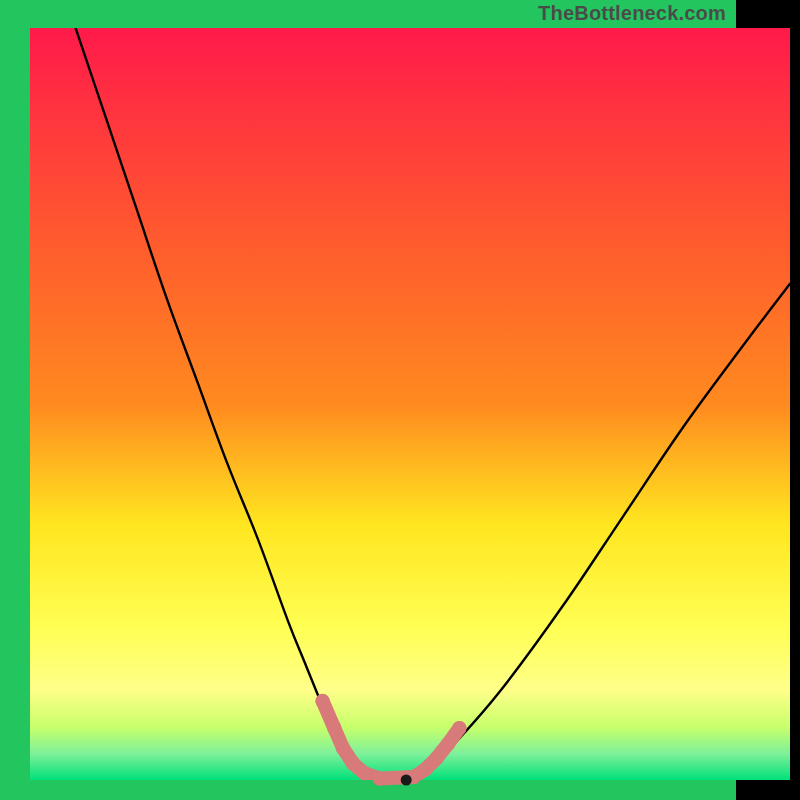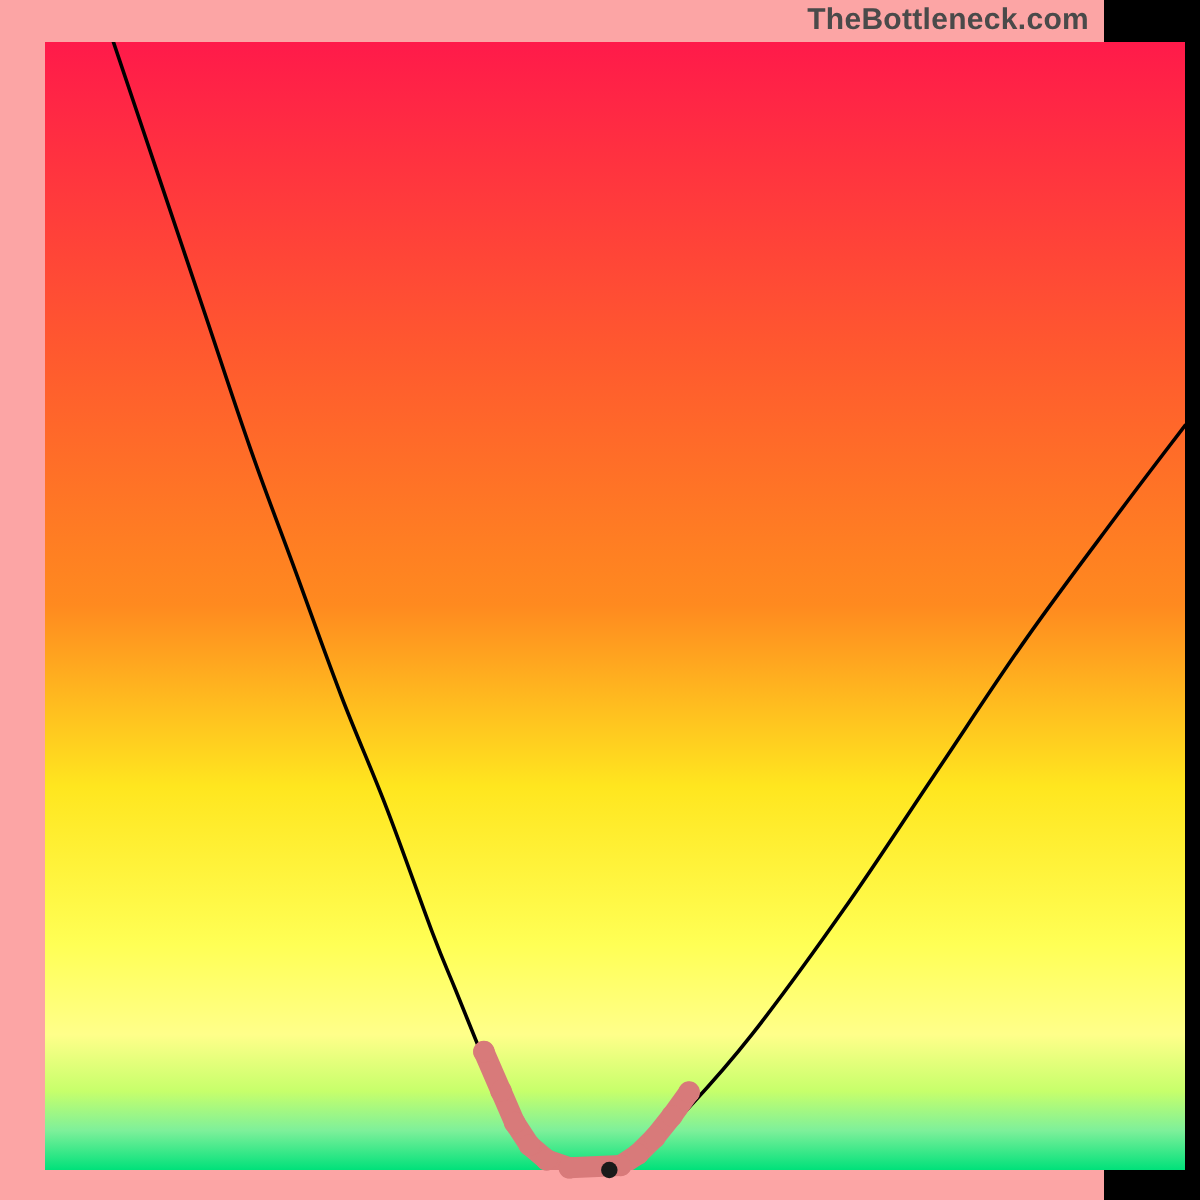--- a/index.html
+++ b/index.html
@@ -8,21 +8,21 @@
     width: 800px;
     height: 800px;
     background: #000;
     overflow: hidden;
     font-family: Arial, Helvetica, sans-serif;
   }
   .frame {
     position: relative;
     width: 736px;
     height: 800px;
-    background: #fca5a5;
+    background: #22c55e;
   }
   .watermark {
     position: absolute;
     top: 2px;
     right: 10px;
     color: #4a4a4a;
     font-size: 20px;
     font-weight: 600;
     letter-spacing: 0.2px;
     z-index: 10;

